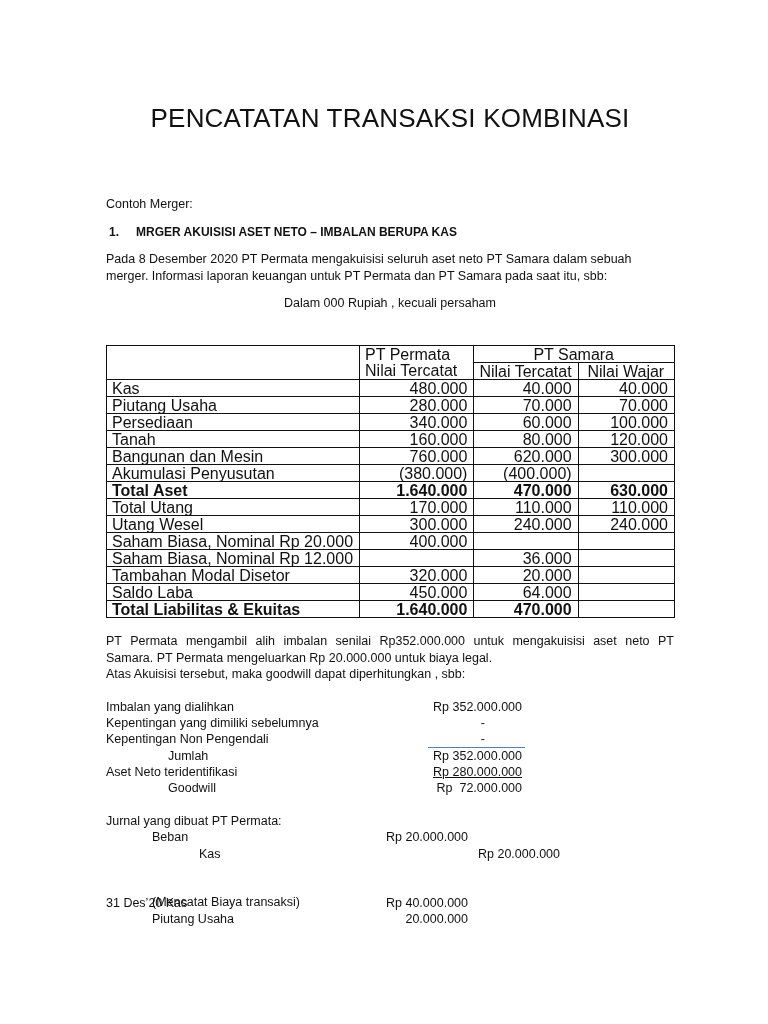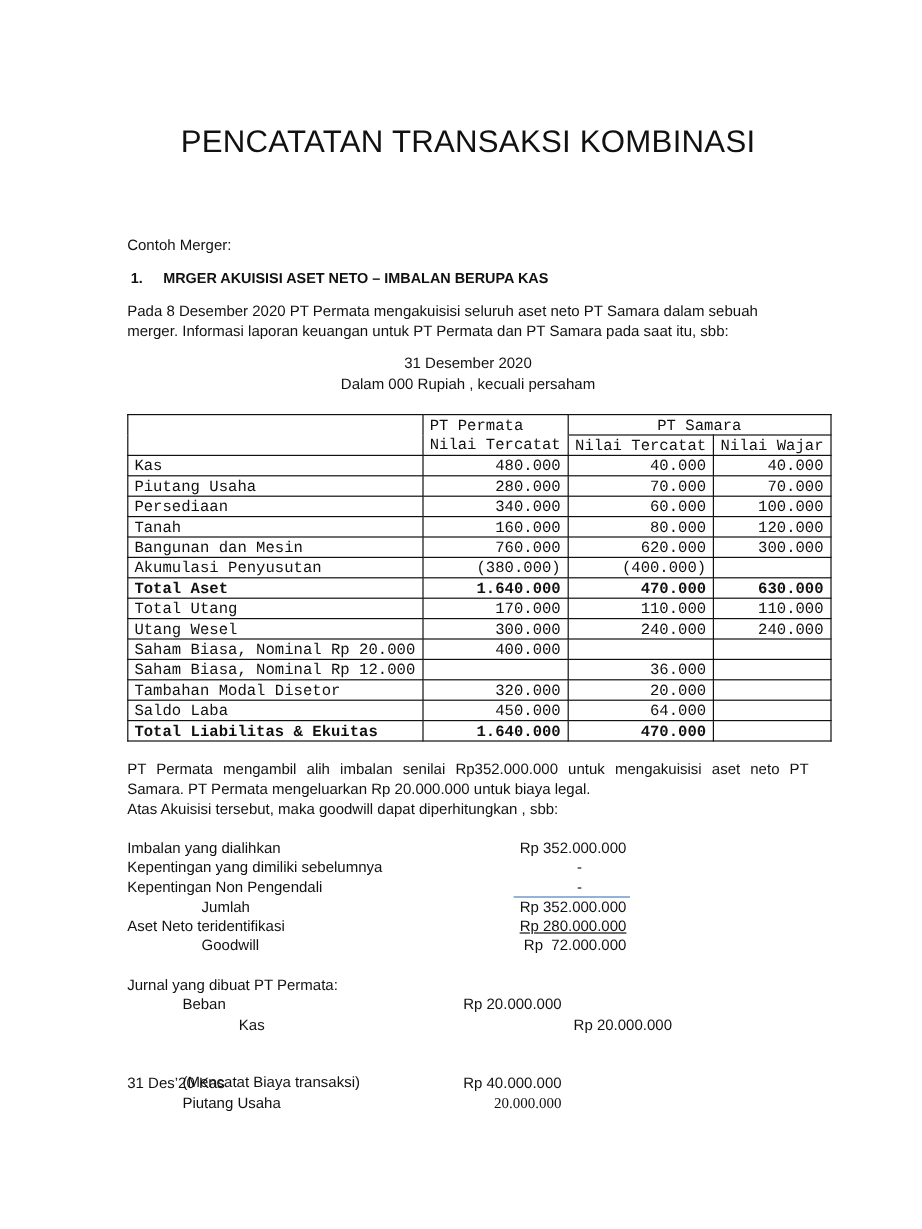--- a/index.html
+++ b/index.html
@@ -6,21 +6,21 @@
     html, body { width: 768px; height: 1024px; background: #ffffff; overflow: hidden; }
     body { font-family: "Liberation Sans", "DejaVu Sans", sans-serif; color: #111; font-size: 12.5px; position: relative; }
     .page { position: absolute; left: 0; top: 0; width: 768px; height: 1024px; }
     .abs { position: absolute; white-space: nowrap; line-height: 16px; }
     .title { position: absolute; left: 0; width: 780px; top: 100px; text-align: center; font-size: 26px; line-height: 36px; color: #111; letter-spacing: 0.2px; }
     .intro { left: 106px; top: 196px; }
     .heading { left: 109px; top: 224px; font-weight: bold; font-size: 12px; }
     .heading .num { display: inline-block; width: 27px; }
     .para1 { left: 106px; top: 251px; line-height: 17px; }
     .report-head { position: absolute; left: 106px; width: 568px; top: 295px; text-align: center; line-height: 17px; }
-    table.bs { position: absolute; left: 106px; top: 345px; width: 569px; border-collapse: collapse; font-size: 13px; font-family: Liberation Mono, monospace; }
+    table.bs { position: absolute; left: 106px; top: 345px; width: 569px; border-collapse: collapse; font-size: 16px; }
     table.bs td { border: 1px solid #111; height: 17px; line-height: 15px; padding: 0 6px 0 5px; white-space: nowrap; }
     table.bs td.num { text-align: right; }
     table.bs td.ctr { text-align: center; }
     table.bs td.hdl { text-align: left; }
     table.bs tr.bold td { font-weight: bold; }
     .para2 { position: absolute; left: 106px; top: 633px; width: 568px; line-height: 16.5px; text-align: justify; }
     .para2 .l1 { display: block; text-align: justify; text-align-last: justify; }
     .gw-label { left: 106px; }
     .gw-ind { left: 152px; margin-left: 16px; }
     .gw-val { left: 404px; width: 118px; text-align: right; }
@@ -42,21 +42,20 @@
   <div class="abs heading">
     <span class="num">1.</span><span>MRGER AKUISISI ASET NETO – IMBALAN BERUPA KAS</span>
   </div>
 
   <div class="abs para1">
     <div>Pada 8 Desember 2020 PT Permata mengakuisisi seluruh aset neto PT Samara dalam sebuah</div>
     <div>merger. Informasi laporan keuangan untuk PT Permata dan PT Samara pada saat itu, sbb:</div>
   </div>
 
   <div class="report-head">
-    <div>31 Desember 2020</div>
     <div>Dalam 000 Rupiah , kecuali persaham</div>
   </div>
 
   <table class="bs">
     <colgroup>
       <col style="width:231px">
       <col style="width:134px">
       <col style="width:93px">
       <col style="width:111px">
     </colgroup>
@@ -196,16 +195,16 @@
 
     <div class="abs" style="left:199px; top:846px;">Kas</div>
     <div class="abs j-credit" style="top:846px;">Rp 20.000.000</div>
 
     <div class="abs" style="left:152px; top:894px;">(Mencatat Biaya transaksi)</div>
 
     <div class="abs" style="left:106px; top:895px;">31 Des’20 Kas</div>
     <div class="abs j-debit" style="top:895px;">Rp 40.000.000</div>
 
     <div class="abs" style="left:152px; top:911px;">Piutang Usaha</div>
-    <div class="abs j-debit" style="top:911px;font-family:Liberation Serif, serif;">20.000.000</div>
+    <div class="abs j-debit" style="top:911px;">20.000.000</div>
   </div>
 
 </div>
 
 </body></html>

